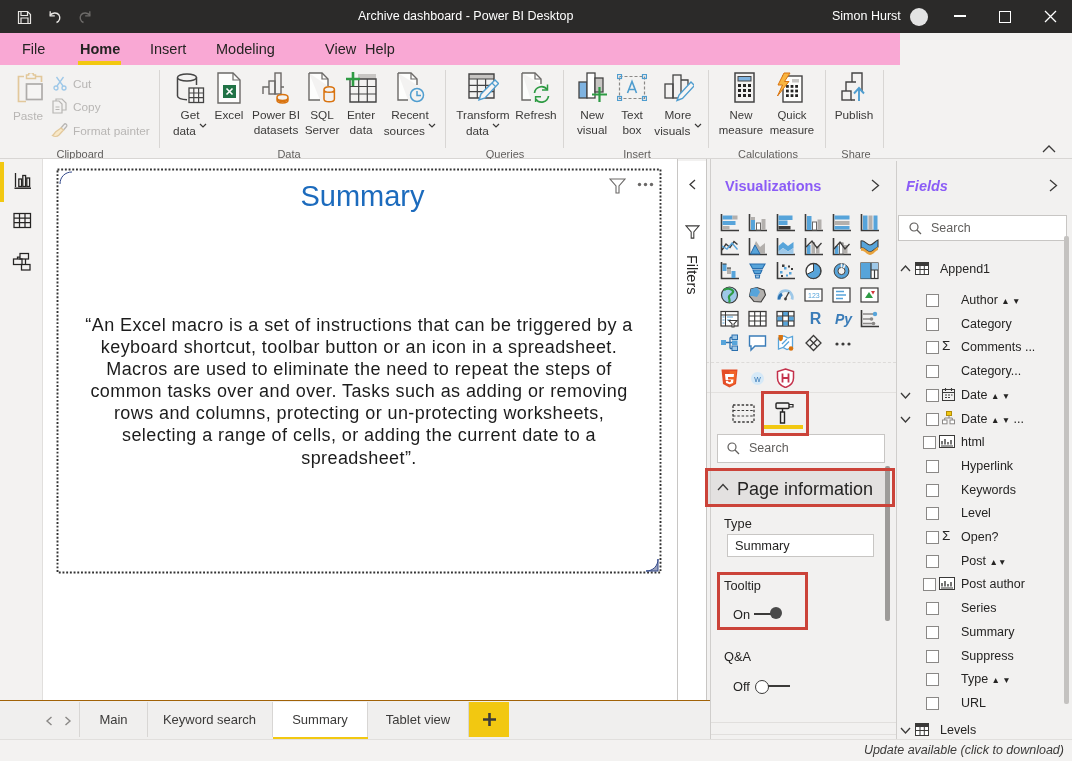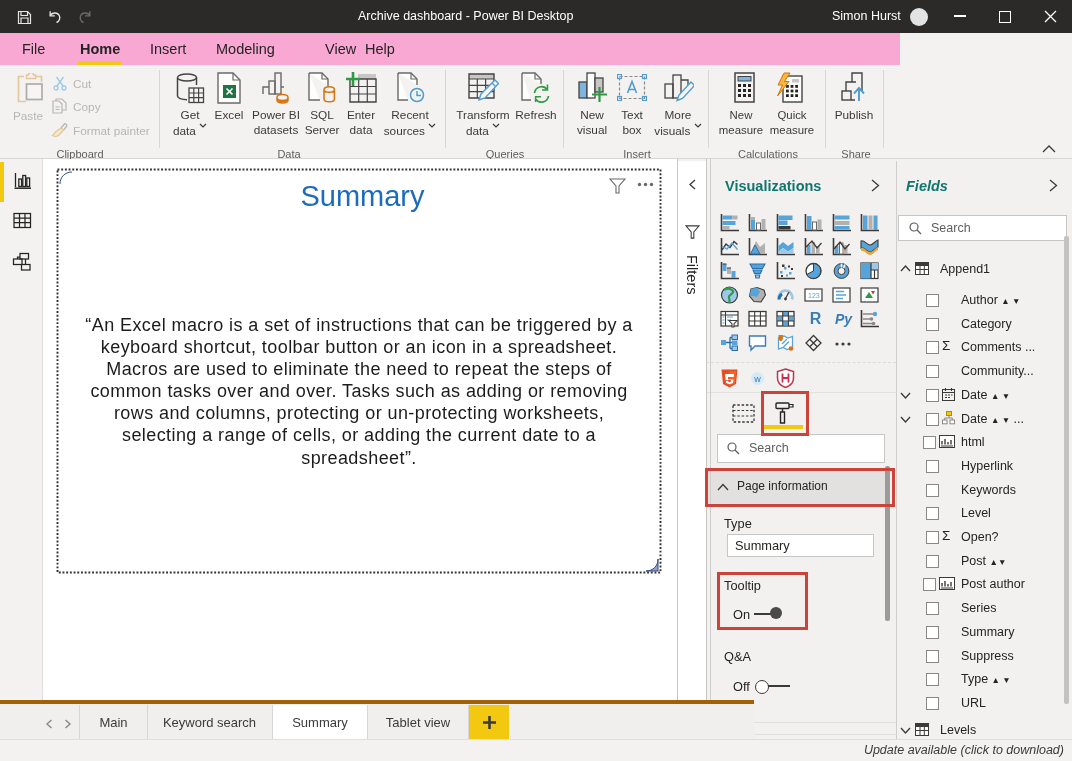--- a/index.html
+++ b/index.html
@@ -29,29 +29,29 @@
 #canvas{left:43px;top:159px;width:634px;height:541px;background:#ffffff;}
 
 #vtitle{left:62px;top:180px;width:601px;text-align:center;font-size:29px;color:#1c6bbd;}
 #vbody{left:59px;top:314px;width:600px;text-align:center;font-size:18px;letter-spacing:0.42px;line-height:22.1px;color:#1c1c1c;}
 
 #filters{left:677px;top:159px;width:28px;height:541px;background:#fff;border-left:1px solid #c8c6c4;}
 #filters .vert{position:absolute;top:96px;left:22px;font-size:14.5px;color:#252423;transform:rotate(90deg);transform-origin:top left;white-space:nowrap;}
 
 #vizpanel{left:706px;top:161px;width:190px;height:578px;background:#f2f1f0;border-right:1px solid #d0cecc;}
 #fieldspanel{left:897px;top:161px;width:175px;height:578px;background:#f2f1f0;}
-.ptitle{font-size:14.5px;font-weight:bold;color:#0f766e;}
+.ptitle{font-size:14.5px;font-weight:bold;color:#8b5cf6;}
 .srch{position:absolute;background:#fff;border:1px solid #c8c6c4;font-size:12.5px;color:#605e5c;}
 
 .frow{position:absolute;left:0;width:175px;height:24px;font-size:12.5px;color:#252423;}
 .cb{position:absolute;top:5px;width:11px;height:11px;border:1px solid #8a8886;background:#fff;}
 
 .redbox{position:absolute;border:3px solid #cb4339;}
 
-#btabs{left:0;top:700px;width:710px;height:39px;background:#f0efee;border-top:4px solid #a16207;padding-left:44px;}
+#btabs{left:0;top:700px;width:710px;height:39px;background:#f0efee;border-top:1px solid #a16207;}
 .btab{position:absolute;top:1px;height:35px;line-height:35px;text-align:center;font-size:13px;color:#3b3a39;border-right:1px solid #d8d6d4;}
 #statusbar{left:0;top:739px;width:1072px;height:22px;background:#f3f2f1;border-top:1px solid #e1dfdd;font-size:12.5px;color:#3b3a39;}
 </style>
 </head>
 <body>
 
 <div class="a" id="titlebar">
   <svg class="a" style="left:17px;top:10px" width="15" height="15" viewBox="0 0 15 15" fill="none" stroke="#e8e6e3" stroke-width="1.2">
     <path d="M1.5 1.5 h9 l3 3 v9 h-12 z"></path>
       <path d="M4 1.5 v4 h6.5 v-4 M4 13.5 v-5.5 h7 v5.5"></path>
@@ -566,21 +566,21 @@
         <circle cx="5" cy="5" r="4"></circle>
         <path d="M8 8 L12 12"></path>
       </svg>
     <div class="a" style="left:31px;top:6px;">Search</div>
   </div>
 
   <div class="a" style="left:0px;top:308px;width:183px;height:36px;background:#e3e1e0;">
     <svg class="a" style="left:11px;top:14px" width="12" height="8" viewBox="0 0 12 8" fill="none" stroke="#3b3a39" stroke-width="1.3">
         <path d="M1 7 L6 1.5 L11 7"></path>
       </svg>
-    <div class="a" style="left:31px;top:10px;font-size:12px;color:#252423;">Page information</div>
+    <div class="a" style="left:31px;top:10px;font-size:18px;color:#252423;">Page information</div>
   </div>
   <div class="a" style="left:18px;top:355px;font-size:12.8px;color:#252423;">Type</div>
   <div class="a" style="left:21px;top:373px;width:145px;height:21px;background:#fff;border:1px solid #c8c6c4;">
     <div class="a" style="left:7px;top:3px;font-size:12.8px;color:#252423;">Summary</div>
   </div>
   <div class="a" style="left:18px;top:417px;font-size:12.8px;color:#252423;">Tooltip</div>
   <div class="a" style="left:27px;top:446px;font-size:12.8px;color:#252423;">On</div>
   <div class="a" style="left:48px;top:452px;width:27px;height:1.6px;background:#3b3a39;"></div>
   <div class="a" style="left:64px;top:446px;width:12px;height:12px;border-radius:50%;background:#4a4a4a;"></div>
   <div class="a" style="left:18px;top:488px;font-size:12.8px;color:#252423;">Q&amp;A</div>
@@ -633,21 +633,21 @@
         <div class="cb" style="left:29px"></div>
         <div class="a" style="left:64px;top:4px">Category</div>
       </div>
   <div class="frow" style="top:175.4px">
         <div class="cb" style="left:29px"></div>
         <div class="a" style="left:45px;top:2px;font-size:13.5px;">Σ</div>
         <div class="a" style="left:64px;top:4px">Comments ...</div>
       </div>
   <div class="frow" style="top:199.1px">
         <div class="cb" style="left:29px"></div>
-        <div class="a" style="left:64px;top:4px">Community...</div>
+        <div class="a" style="left:64px;top:4px">Category...</div>
       </div>
   <div class="frow" style="top:222.8px">
     <svg class="a" style="left:3px;top:8px" width="11" height="7" viewBox="0 0 11 7" fill="none" stroke="#3b3a39" stroke-width="1.3">
           <path d="M1 1 L5.5 6 L10 1"></path>
         </svg>
     <div class="cb" style="left:29px"></div>
     <svg class="a" style="left:45px;top:4px" width="13" height="13" viewBox="0 0 13 13" fill="none" stroke="#3b3a39">
           <rect x="0.5" y="1.5" width="12" height="11"></rect>
           <path d="M0.5 4.5 H12.5 M3.5 0 V3 M9.5 0 V3" stroke-width="1.1"></path>
           <path d="M3 7 h2 M3 9.5 h2 M6 7 h2 M6 9.5 h2 M9 7 h1.5" stroke-width="1"></path>

